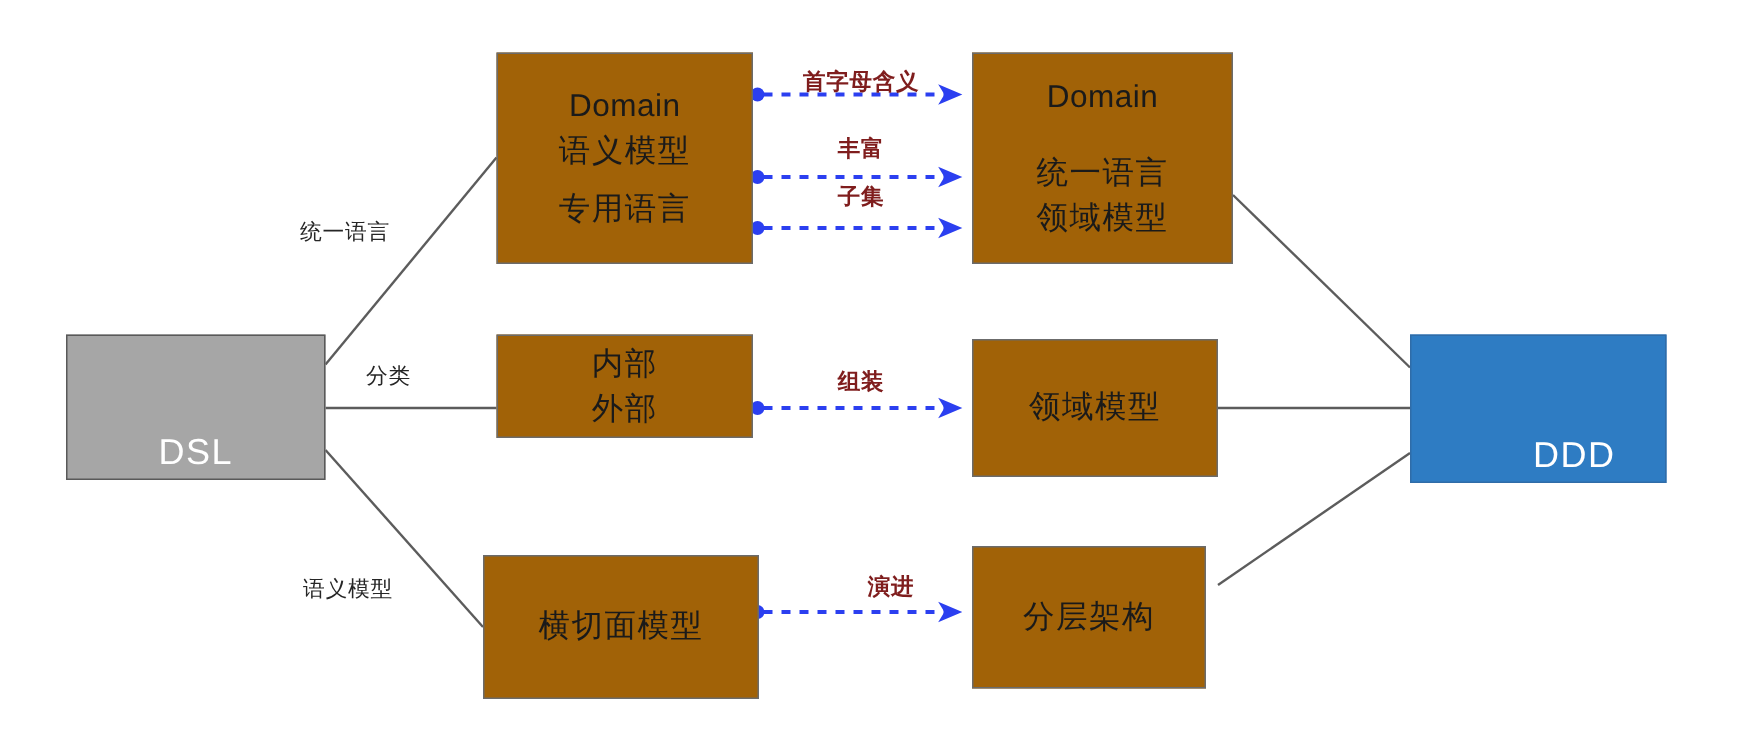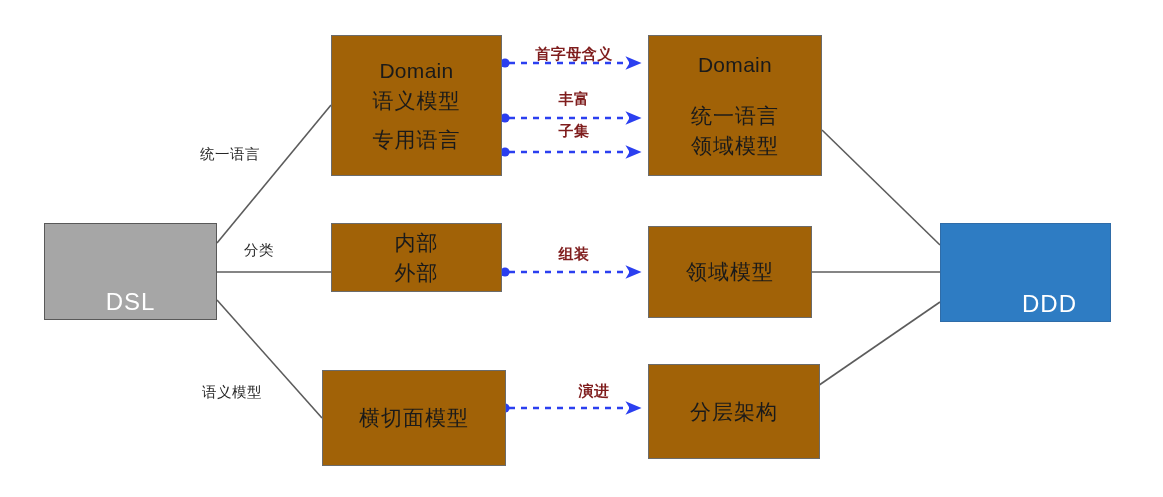--- a/index.html
+++ b/index.html
@@ -142,21 +142,21 @@
   <div class="node" style="left:648px; top:35px; width:174px; height:141px;">
     <span class="line lbl-latin">Domain</span>
     <span class="line lbl-cjk" style="margin-top:21px;">统一语言</span>
     <span class="line lbl-cjk">领域模型</span>
   </div>
 
   <div class="node" style="left:648px; top:226px; width:164px; height:92px;">
     <span class="line lbl-cjk">领域模型</span>
   </div>
 
-  <div class="node" style="left:648px; top:364px; width:172px; height:95px;">
+  <div class="node" style="left:648px; top:364px; width:156px; height:95px;">
     <span class="line lbl-cjk">分层架构</span>
   </div>
 
   <div class="edge-label" style="left:200px; top:145px;">统一语言</div>
   <div class="edge-label" style="left:220px; top:241px;margin-left:24px;">分类</div>
   <div class="edge-label" style="left:202px; top:383px;">语义模型</div>
 
   <div class="rel-label" style="left:574px; top:45px;">首字母含义</div>
   <div class="rel-label" style="left:574px; top:90px;">丰富</div>
   <div class="rel-label" style="left:574px; top:122px;">子集</div>

